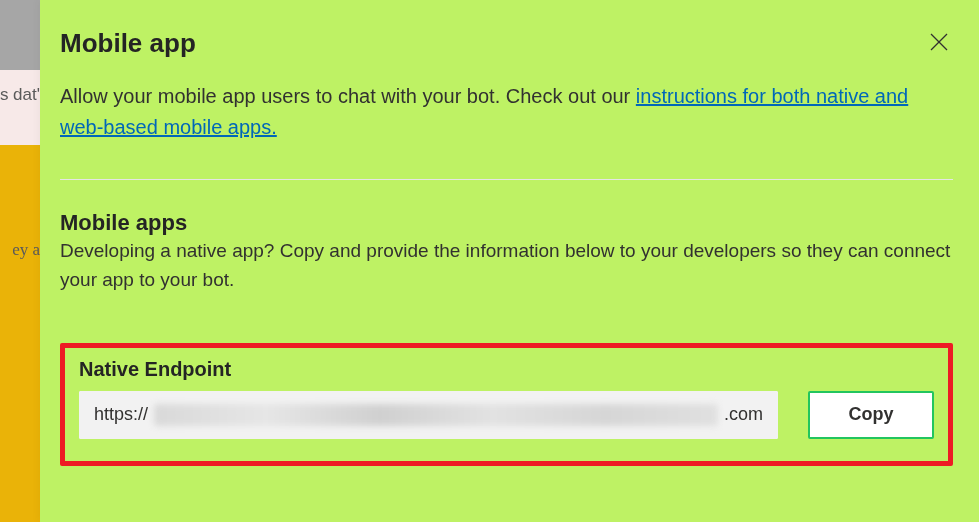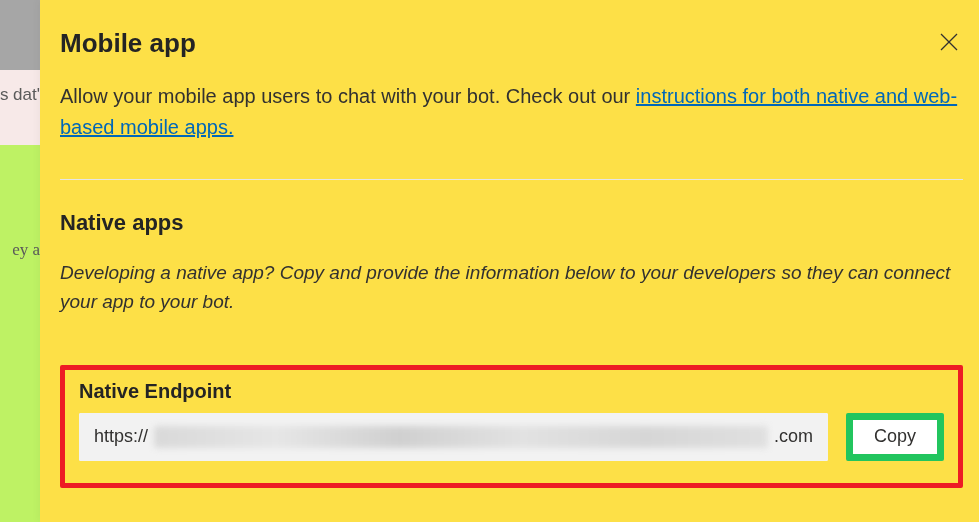--- a/index.html
+++ b/index.html
@@ -12,21 +12,21 @@
       height: 522px;
       overflow: hidden;
       position: relative;
     }
     .bg-left {
       position: absolute;
       left: 0;
       top: 0;
       width: 40px;
       height: 522px;
-      background: #bef264;
+      background: #eab308;
       padding-left: 20px;
     }
     .bg-strip-dark {
       position: absolute;
       left: 0;
       top: 0;
       width: 40px;
       height: 70px;
       background: #a6a6a6;
     }
@@ -62,22 +62,22 @@
       text-align: right;
       direction: rtl;
       font-family: Liberation Serif, serif;
     }
     .panel {
       position: absolute;
       left: 40px;
       top: 0;
       right: 0;
       bottom: 0;
-      background: #fde047;
-      padding: 28px 16px 28px 20px;
+      background: #bef264;
+      padding: 28px 26px 28px 20px;
       box-shadow: -2px 0 8px rgba(0,0,0,0.04);
     }
     .panel-header {
       display: flex;
       justify-content: space-between;
       align-items: flex-start;
     }
     .page-title {
       font-size: 26px;
       font-weight: 700;
@@ -106,41 +106,40 @@
       border: none;
       border-top: 1px solid #e5e5e5;
       margin: 36px 0 30px 0;
     }
     .section-title {
       font-size: 22px;
       font-weight: 700;
       color: #242424;
     }
     .section-desc {
-      margin-top: 22px;
+      margin-top: 0;
       font-size: 19px;
       line-height: 1.55;
       color: #323130;
-      font-style: italic;
     }
     .highlight-box {
       margin-top: 48px;
       border: 5px solid #ed1c24;
       border-radius: 2px;
       padding: 10px 14px 22px 14px;
     }
     .field-label {
       font-size: 20px;
       font-weight: 600;
       color: #242424;
       margin-bottom: 10px;
     }
     .field-row {
       display: flex;
-      gap: 18px;
+      gap: 30px;
       align-items: stretch;
     }
     .endpoint-box {
       flex: 1;
       background: #f2f2f2;
       border: 1px solid #f2f2f2;
       border-radius: 1px;
       height: 48px;
       display: flex;
       align-items: center;
@@ -154,27 +153,27 @@
     .endpoint-blur {
       flex: 1;
       height: 22px;
       margin: 0 6px;
       background: linear-gradient(90deg,#d9d9d9,#e6e6e6,#d0d0d0,#e2e2e2,#d6d6d6,#e0e0e0);
       filter: blur(3px);
       border-radius: 4px;
     }
     .endpoint-suffix { flex: 0 0 auto; }
     .copy-btn {
-      width: 98px;
+      width: 126px;
       height: 48px;
       background: #fff;
-      border: 7px solid #22c55e;
+      border: 2px solid #22c55e;
       border-radius: 2px;
       font-size: 18px;
-      font-weight: 400;
+      font-weight: 700;
       color: #323130;
       cursor: pointer;
     }
   </style>
 </head>
 <body>
 
 <div class="bg-left">
   <div class="bg-strip-dark"></div>
   <div class="bg-strip-pink"></div>
@@ -193,21 +192,21 @@
       </svg>
     </button>
   </div>
 
   <p class="intro">
     <span>Allow your mobile app users to chat with your bot. Check out our </span><a href="#">instructions for both native and web-based mobile apps.</a>
   </p>
 
   <hr class="divider">
 
-  <h2 class="section-title">Native apps</h2>
+  <h2 class="section-title">Mobile apps</h2>
   <p class="section-desc">Developing a native app? Copy and provide the information below to your developers so they can connect your app to your bot.</p>
 
   <div class="highlight-box">
     <div class="field-label">Native Endpoint</div>
     <div class="field-row">
       <div class="endpoint-box">
         <span class="endpoint-prefix">https://</span>
         <span class="endpoint-blur"></span>
         <span class="endpoint-suffix">.com</span>
       </div>

